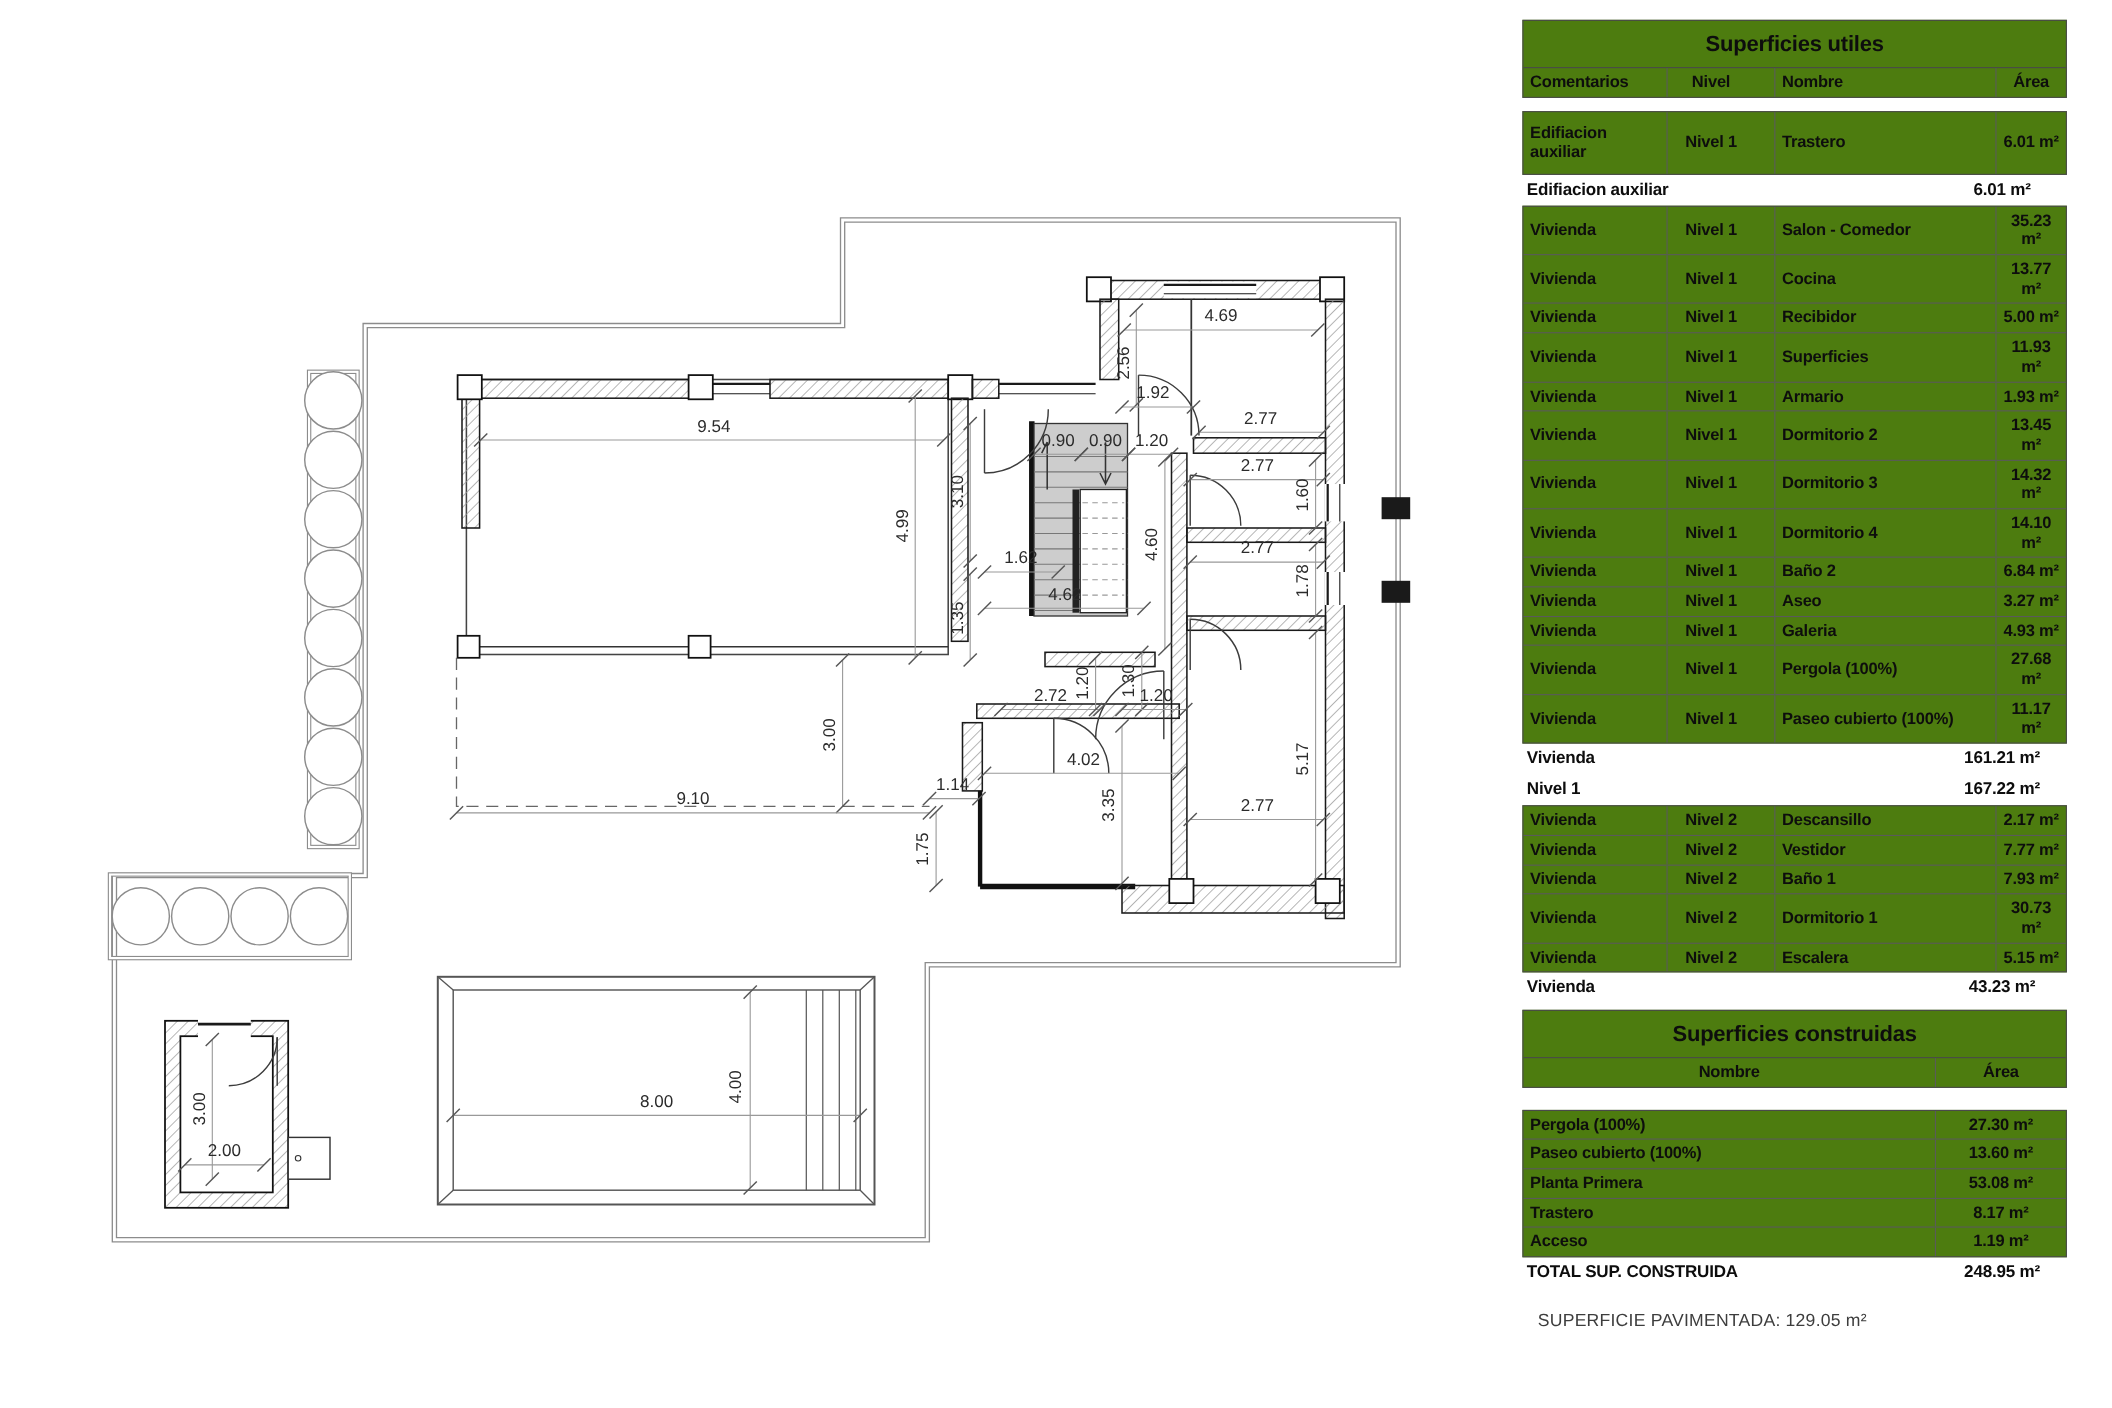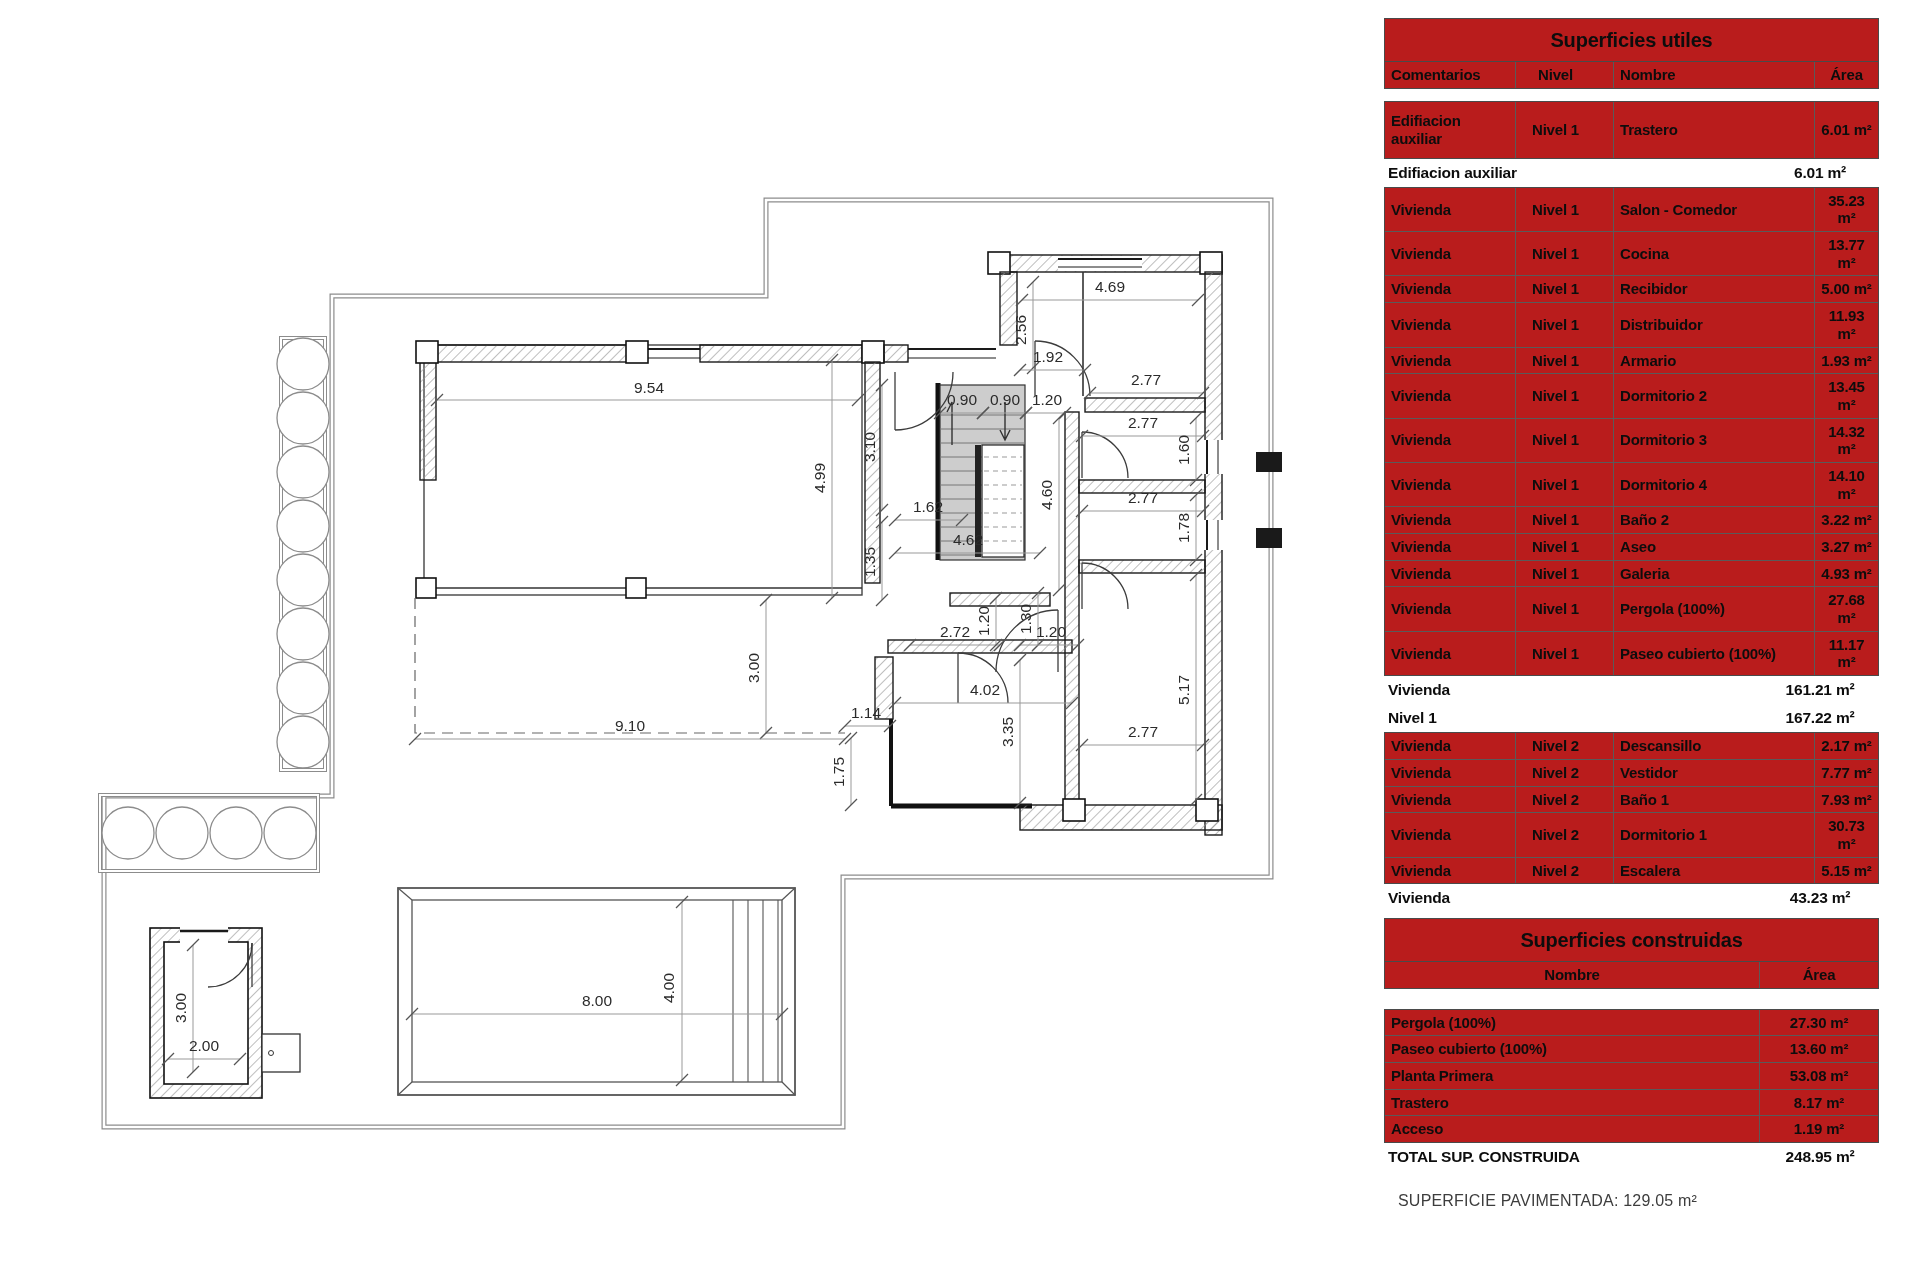--- a/index.html
+++ b/index.html
@@ -2,21 +2,21 @@
 <html><head>
 <meta charset="utf-8">
 <style>
   html,body{margin:0;padding:0;background:#ffffff;}
   body{width:1920px;height:1280px;position:relative;overflow:hidden;
        font-family:"Liberation Sans",sans-serif;color:#111;}
   svg text{font-family:"Liberation Sans",sans-serif;}
 
   
   .tbl{position:absolute;width:495px;font-weight:bold;color:#0d0d0d;letter-spacing:-0.2px;}
-  .block{border:1.5px solid #4a4a4a;background:#b91c1c;}
+  .block{border:1.5px solid #4a4a4a;background:#4d7c0f;}
   .title-row{height:42px;display:flex;align-items:center;justify-content:center;
              font-size:20px;}
   .hdr4,.trow4{display:grid;grid-template-columns:112px 80px 183px 1fr;gap:18px;}
   .hdr2,.trow2{display:grid;grid-template-columns:374px 1fr;}
   .hdr4,.hdr2{border-top:1px solid #4a4a4a;font-size:16px;}
   .trow4 + .trow4, .trow2 + .trow2{border-top:1px solid #5a5a5a;}
   .cell{padding:4px 6px;font-size:15px;line-height:1.18;display:flex;align-items:center;}
   .cell + .cell{border-left:1px solid #5a5a5a;}
   .c-center{justify-content:center;text-align:center;}
   .tall .cell{min-height:48px;}
@@ -400,21 +400,21 @@
       </div>
       <div class="trow4">
         <div class="cell">Vivienda</div>
         <div class="cell c-center">Nivel 1</div>
         <div class="cell">Recibidor</div>
         <div class="cell c-center">5.00 m²</div>
       </div>
       <div class="trow4">
         <div class="cell">Vivienda</div>
         <div class="cell c-center">Nivel 1</div>
-        <div class="cell">Distribuidor</div>
+        <div class="cell">Superficies</div>
         <div class="cell c-center">11.93 m²</div>
       </div>
       <div class="trow4">
         <div class="cell">Vivienda</div>
         <div class="cell c-center">Nivel 1</div>
         <div class="cell">Armario</div>
         <div class="cell c-center">1.93 m²</div>
       </div>
       <div class="trow4">
         <div class="cell">Vivienda</div>
@@ -431,21 +431,21 @@
       <div class="trow4">
         <div class="cell">Vivienda</div>
         <div class="cell c-center">Nivel 1</div>
         <div class="cell">Dormitorio 4</div>
         <div class="cell c-center">14.10 m²</div>
       </div>
       <div class="trow4">
         <div class="cell">Vivienda</div>
         <div class="cell c-center">Nivel 1</div>
         <div class="cell">Baño 2</div>
-        <div class="cell c-center">3.22 m²</div>
+        <div class="cell c-center">6.84 m²</div>
       </div>
       <div class="trow4">
         <div class="cell">Vivienda</div>
         <div class="cell c-center">Nivel 1</div>
         <div class="cell">Aseo</div>
         <div class="cell c-center">3.27 m²</div>
       </div>
       <div class="trow4">
         <div class="cell">Vivienda</div>
         <div class="cell c-center">Nivel 1</div>

